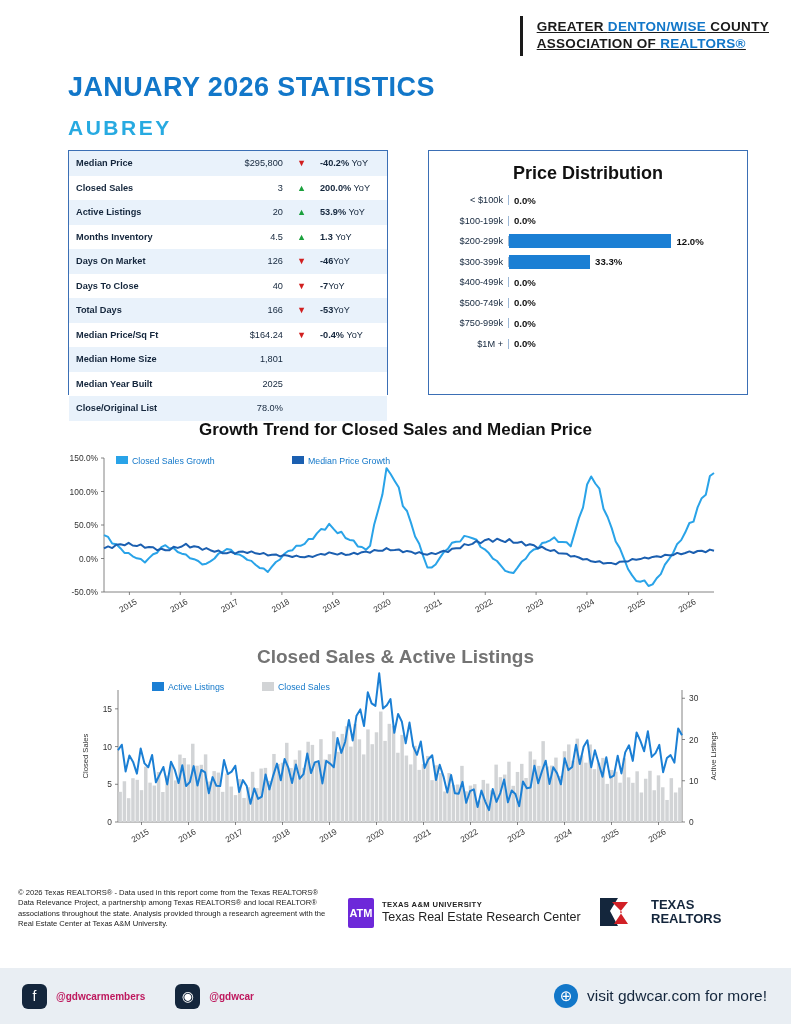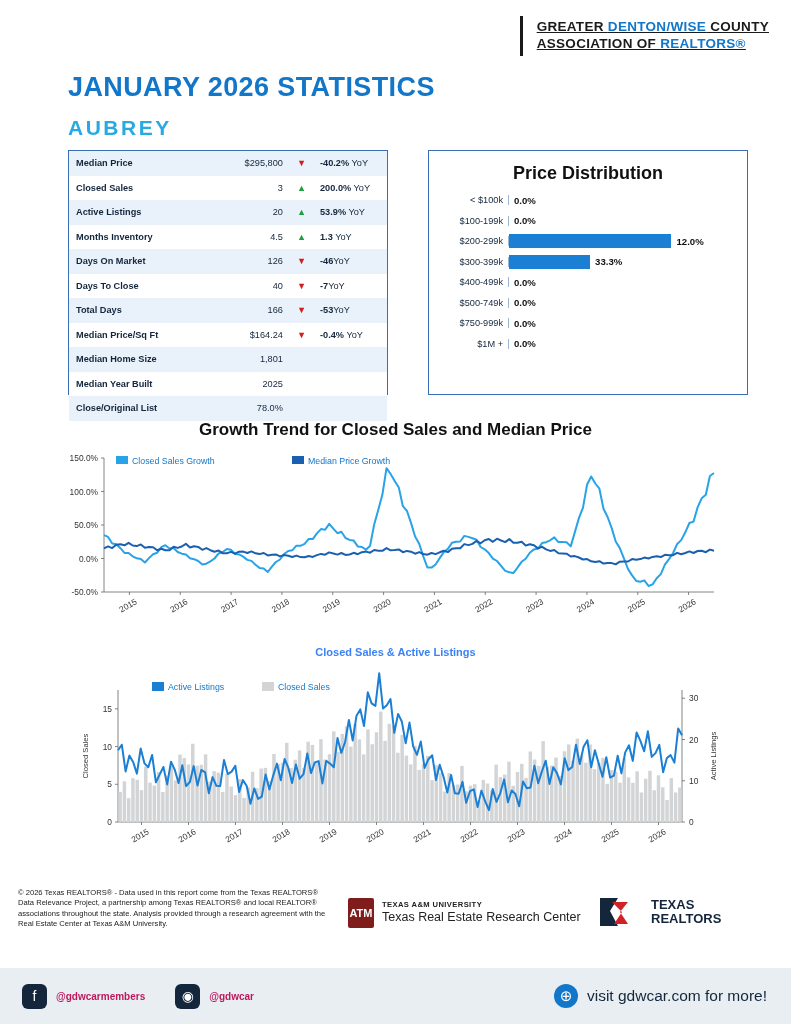--- a/index.html
+++ b/index.html
@@ -80,38 +80,38 @@
 
   
   .chart1-title {
     position:absolute; left:0; top:420px; width:791px; text-align:center;
     font-size:17px; font-weight:bold; color:#111;
   }
   .chart1 { position:absolute; left:46px; top:444px; width:700px; height:190px; }
 
   .chart2-title {
     position:absolute; left:0; top:646px; width:791px; text-align:center;
-    font-size:11px; font-weight:bold; color:#3b82f6;
+    font-size:19px; font-weight:bold; color:#737373;
   }
   .chart2 { position:absolute; left:46px; top:672px; width:700px; height:195px; }
 
   .legend-item { font-size:8.8px; fill:#1277c9; }
   .axis-text { font-size:8.4px; fill:#333; font-family:"Liberation Sans", sans-serif; }
   .axis-text-sm { font-size:7.6px; fill:#333; font-family:"Liberation Sans", sans-serif; }
 
   
   .foot {
     position:absolute; left:18px; top:888px; width:310px;
     font-size:7.6px; line-height:1.35; color:#222;
   }
   .tamu {
     position:absolute; left:348px; top:898px; display:flex; align-items:center; gap:8px;
   }
   .tamu-logo {
-    width:26px; height:30px; background:#7f1d1d; color:#fff; font-weight:bold;
+    width:26px; height:30px; background:#6d28d9; color:#fff; font-weight:bold;
     font-size:11px; display:flex; align-items:center; justify-content:center;
     border-radius:2px;
   }
   .tamu-text { line-height:1.25; }
   .tamu-l1 { font-size:7.6px; font-weight:bold; color:#222; letter-spacing:0.4px; }
   .tamu-l2 { font-size:12.5px; color:#222; }
 
   .trlogo {
     position:absolute; left:598px; top:896px; display:flex; align-items:center; gap:8px;
   }

